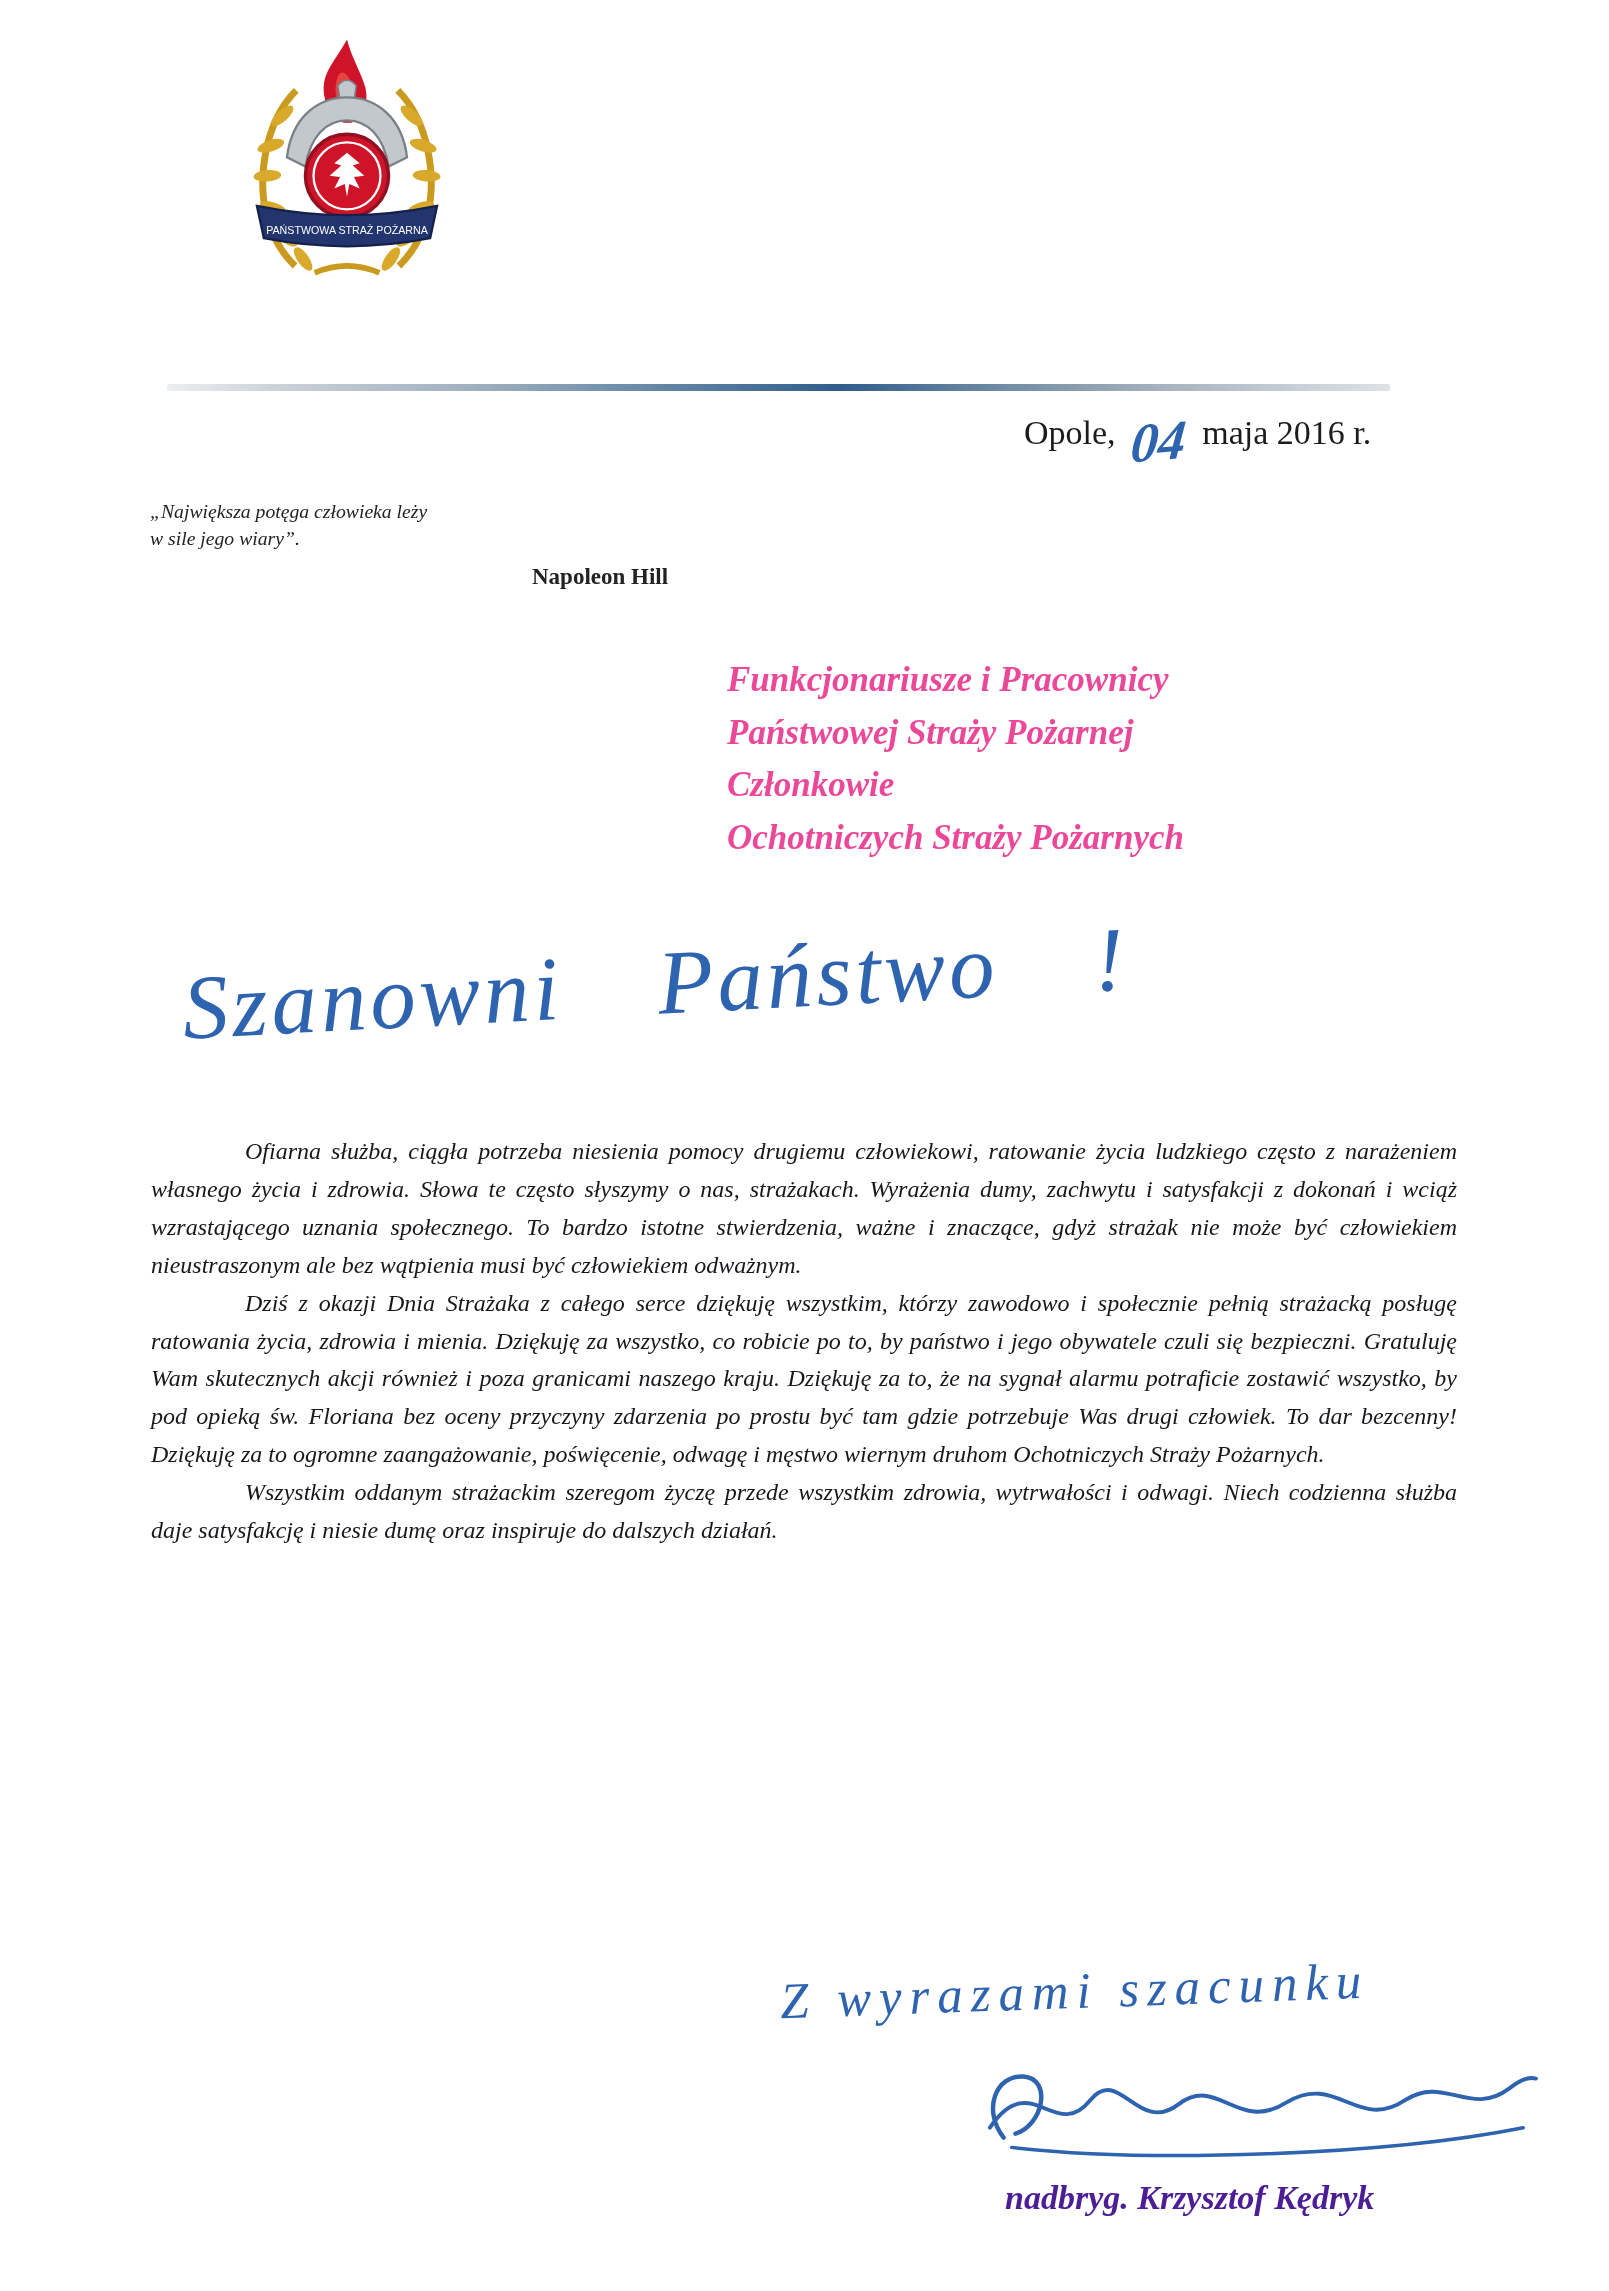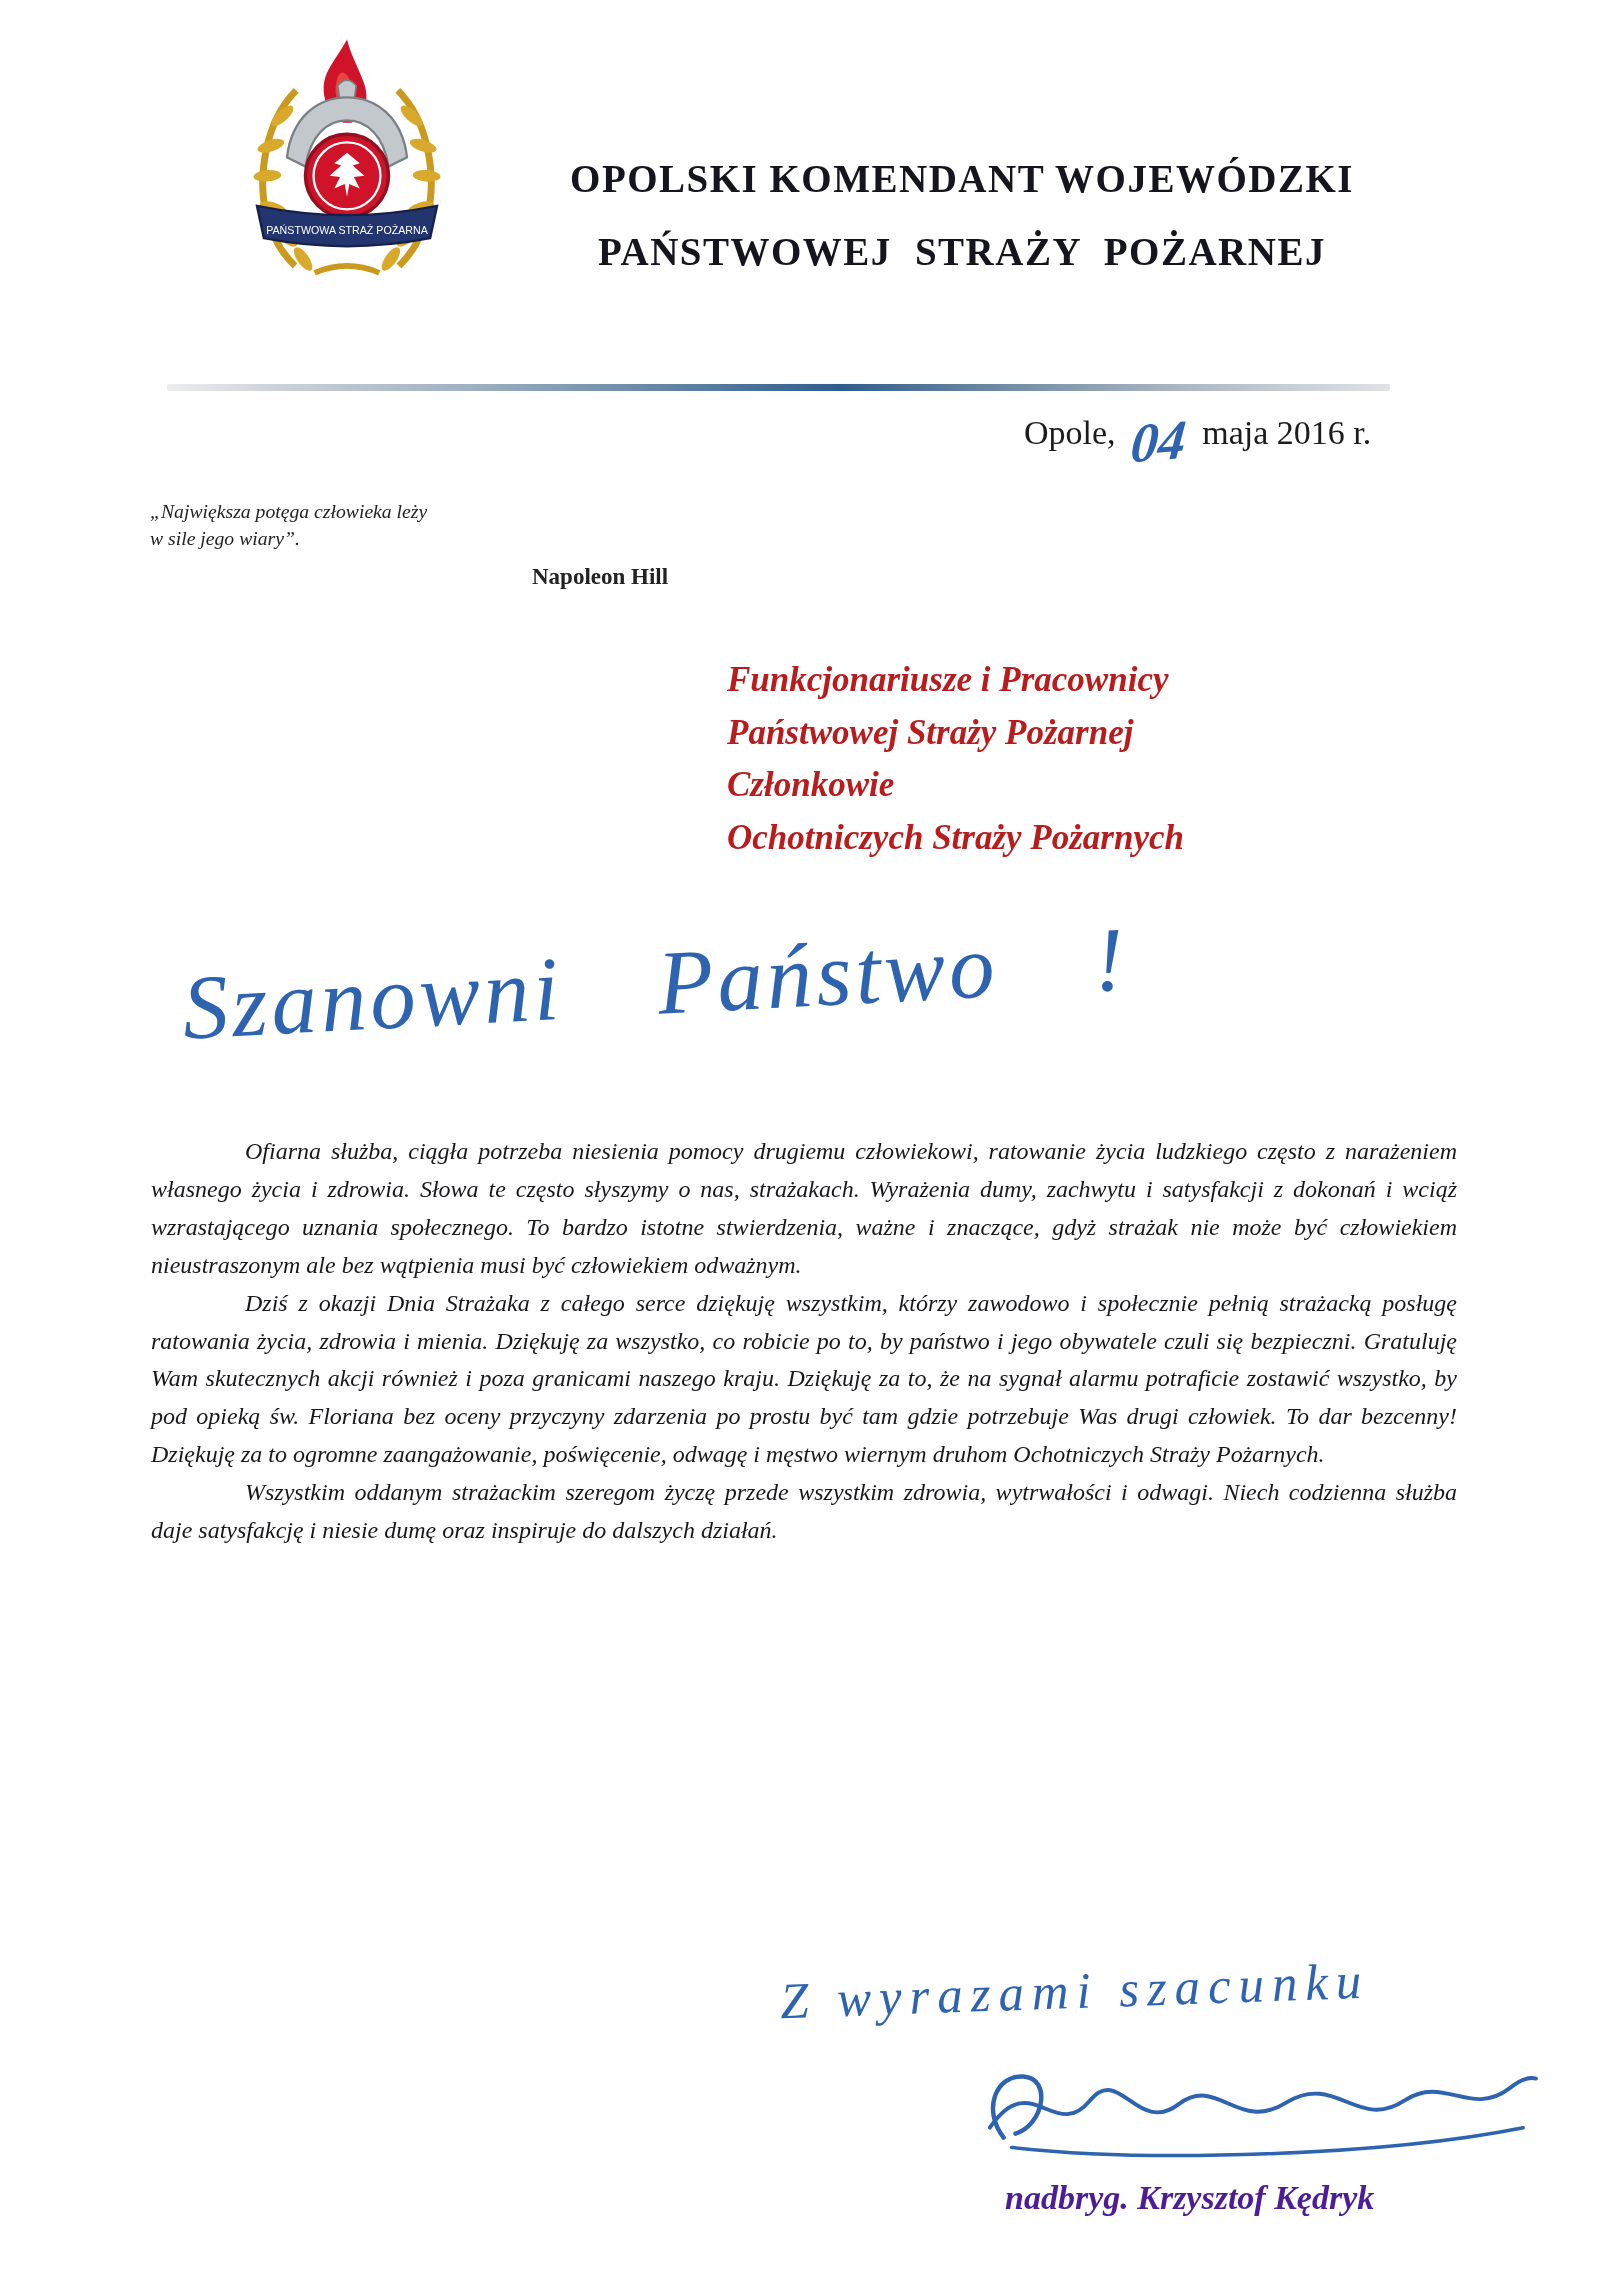--- a/index.html
+++ b/index.html
@@ -53,21 +53,21 @@
   }
   .quote-author {
     margin-top: 9.9px; margin-left: 382px;
     font-style: normal; font-weight: bold; font-size: 23px;
   }
 
   
   .addressee {
     position: absolute; left: 727px; top: 654px;
     font-size: 35px; font-weight: bold; font-style: italic; line-height: 1.5;
-    color: #b91c1c;
+    color: #ec4899;
   }
 
   
   .salutation {
     position: absolute; left: 182px; top: 938px;
     font-size: 91px; line-height: 1;
     letter-spacing: 3.9px; word-spacing: 69px;
     transform: rotate(-3deg);
     white-space: nowrap;
   }
@@ -125,24 +125,20 @@
     <circle cx="100" cy="122" r="36" fill="#cf1328" stroke="#911022" stroke-width="3"></circle>
     <circle cx="100" cy="122" r="29" fill="none" stroke="#ffffff" stroke-width="2"></circle>
     <path d="M100,102 L89,111 L95,113 L85,122 L94,123 L89,133 L98,129 L100,140 L102,129 L111,133 L106,123 L115,122 L105,113 L111,111 Z" fill="#ffffff"></path>
 
     <path d="M22,148 Q100,164 178,148 L172,176 Q100,190 28,176 Z" fill="#23356e" stroke="#15214a" stroke-width="2"></path>
     <text x="100" y="172" text-anchor="middle" font-size="10" fill="#ffffff" font-family="Liberation Sans, sans-serif" textLength="140" lengthAdjust="spacingAndGlyphs">PAŃSTWOWA STRAŻ POŻARNA</text>
 
     <path d="M72,206 Q100,194 128,206" stroke="#c99a1e" stroke-width="5" fill="none"></path>
   </svg>
 
-  <div class="org-header">
-    <div class="line1">OPOLSKI KOMENDANT WOJEWÓDZKI</div>
-    <div class="line2">PAŃSTWOWEJ STRAŻY POŻARNEJ</div>
-  </div>
 
   <div class="rule"></div>
 
   <div class="dateline">
     <span>Opole,</span>
     <span class="hand day">04</span>
     <span>maja 2016 r.</span>
   </div>
 
   <div class="quote">

